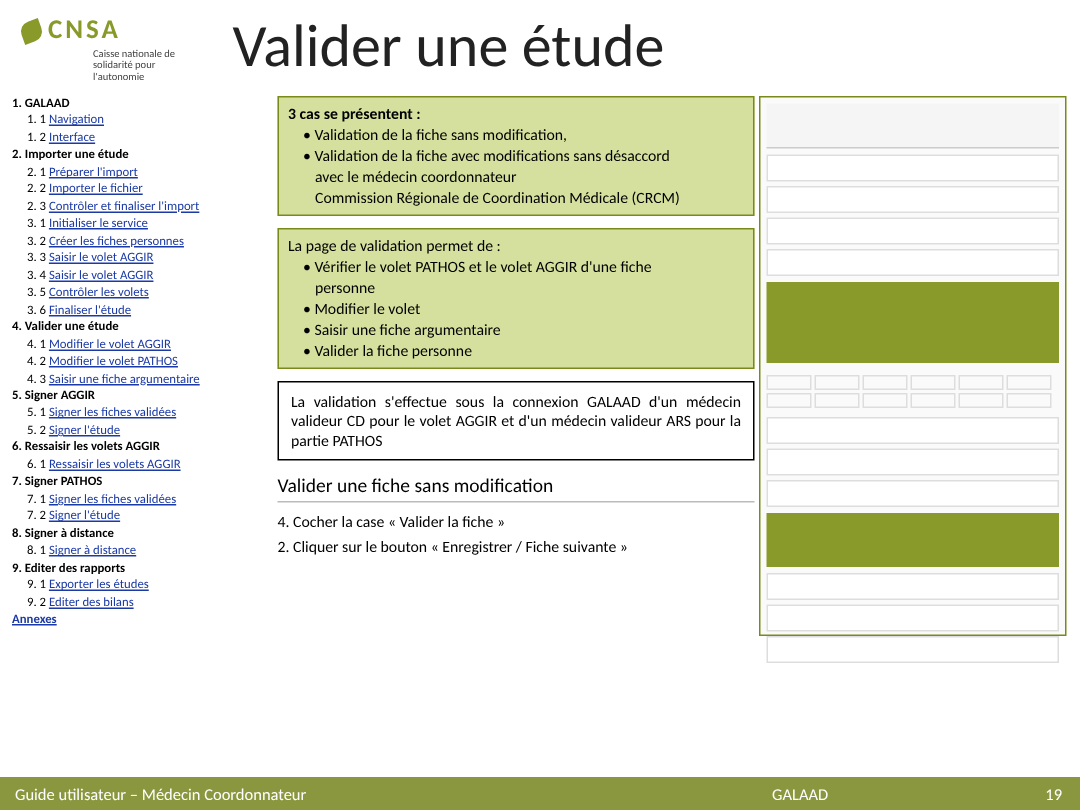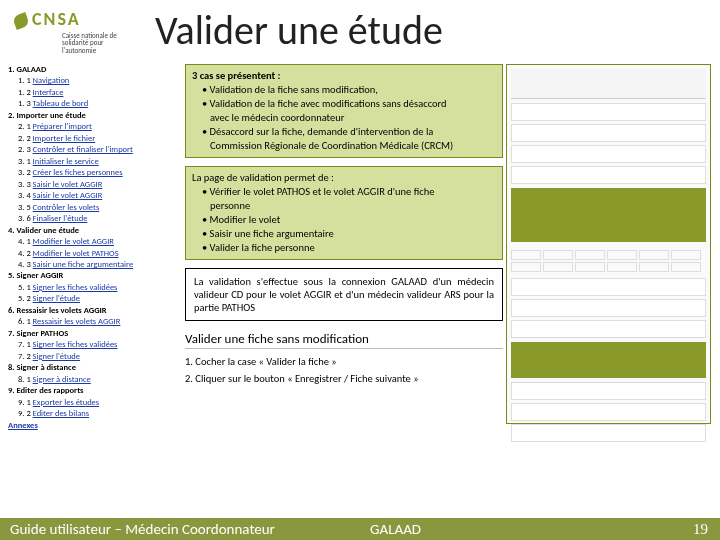--- a/index.html
+++ b/index.html
@@ -22,41 +22,40 @@
   .box-white { background:#fff; border: 1.5px solid #000; padding: 6px 8px; text-align: justify; font-size:10.5px; margin-bottom:10px;}
   .sub-h { font-size: 13px; margin: 2px 0 6px 0; border-bottom:1px solid #bbb; padding-bottom:2px;}
   .step { font-size:10.5px; margin-bottom:4px; }
   .shot { position:absolute; top:64px; left:506px; width:205px; height:360px; border:1px solid #7a8a1a; background:#fafafa; }
   .shot-inner { padding:4px; font-size:4px; color:#888; }
   .shot-top { height:30px; border-bottom:1px solid #ccc; background:#f5f5f5; margin-bottom:4px;}
   .shot-row { height:18px; border:1px solid #ddd; margin-bottom:3px; background:#fff;}
   .shot-green-band { height:54px; background:#8a9a2a; margin:4px 0;}
   .shot-grid { display:flex; flex-wrap:wrap; gap:2px; }
   .shot-cell { width:30px; height:10px; border:1px solid #ddd; }
-  .footer { position:absolute; left:0; bottom:0; width:720px; height:22px; background:#8a973e; color:#fff; display:flex; align-items:center; font-size:15px; }
+  .footer { position:absolute; left:0; bottom:0; width:720px; height:22px; background:#8a973e; color:#fff; display:flex; align-items:center; font-size:11px; }
   .footer .fl { padding-left:10px; flex:0 0 370px; }
-  .footer .fc { flex:1; }
-  .footer .fr { padding-right:12px;font-family:Liberation Serif, serif; }
+  .footer .fc { flex:1; text-align:center; }
+  .footer .fr { padding-right:12px; }
 </style>
 </head>
 <body>
 
 <div class="slide">
   <div class="logo-box">
     <div class="logo-cnsa"><span class="logo-leaf"></span><span>CNSA</span></div>
     <div class="logo-sub">Caisse nationale de
 solidarité pour l'autonomie</div>
   </div>
   <div class="title">Valider une étude</div>
 
   <div class="toc" id="toc">
       <div class="h1">1. GALAAD</div>
       <div class="h2"><span>1. 1 </span><span class="lnk">Navigation</span></div>
       <div class="h2"><span>1. 2 </span><span class="lnk">Interface</span></div>
-      <div class="h2"><span>1. 3 </span><span class="lnk">Tableau de bord</span></div>
       <div class="h1">2. Importer une étude</div>
       <div class="h2"><span>2. 1 </span><span class="lnk">Préparer l'import</span></div>
       <div class="h2"><span>2. 2 </span><span class="lnk">Importer le fichier</span></div>
       <div class="h2"><span>2. 3 </span><span class="lnk">Contrôler et finaliser l'import</span></div>
       <div class="h2"><span>3. 1 </span><span class="lnk">Initialiser le service</span></div>
       <div class="h2"><span>3. 2 </span><span class="lnk">Créer les fiches personnes</span></div>
       <div class="h2"><span>3. 3 </span><span class="lnk">Saisir le volet AGGIR</span></div>
       <div class="h2"><span>3. 4 </span><span class="lnk">Saisir le volet AGGIR</span></div>
       <div class="h2"><span>3. 5 </span><span class="lnk">Contrôler les volets</span></div>
       <div class="h2"><span>3. 6 </span><span class="lnk">Finaliser l'étude</span></div>
@@ -79,34 +78,33 @@
       <div class="h2"><span>9. 2 </span><span class="lnk">Editer des bilans</span></div>
       <div class="ann">Annexes</div>
     </div>
 
   <div class="content">
     <div class="box-green">
       <p><b>3 cas se présentent :</b></p>
       <p class="ind">• Validation de la fiche sans modification,</p>
       <p class="ind">• Validation de la fiche avec modifications sans désaccord</p>
       <p class="ind" style="padding-left:18px">avec le médecin coordonnateur</p>
-      <p class="ind">• Désaccord sur la fiche, demande d'intervention de la</p>
       <p class="ind" style="padding-left:18px">Commission Régionale de Coordination Médicale (CRCM)</p>
     </div>
     <div class="box-green">
       <p>La page de validation permet de :</p>
       <p class="ind">• Vérifier le volet PATHOS et le volet AGGIR d'une fiche</p>
       <p class="ind" style="padding-left:18px">personne</p>
       <p class="ind">• Modifier le volet</p>
       <p class="ind">• Saisir une fiche argumentaire</p>
       <p class="ind">• Valider la fiche personne</p>
     </div>
     <div class="box-white">La validation s'effectue sous la connexion GALAAD d'un médecin valideur CD pour le volet AGGIR et d'un médecin valideur ARS pour la partie PATHOS</div>
     <div class="sub-h">Valider une fiche sans modification</div>
-    <div class="step">1. Cocher la case « Valider la fiche »</div>
+    <div class="step">4. Cocher la case « Valider la fiche »</div>
     <div class="step">2. Cliquer sur le bouton « Enregistrer / Fiche suivante »</div>
   </div>
 
   <div class="shot">
     <div class="shot-inner">
       <div class="shot-top"></div>
       <div class="shot-row"></div>
       <div class="shot-row"></div>
       <div class="shot-row"></div>
       <div class="shot-row"></div>

